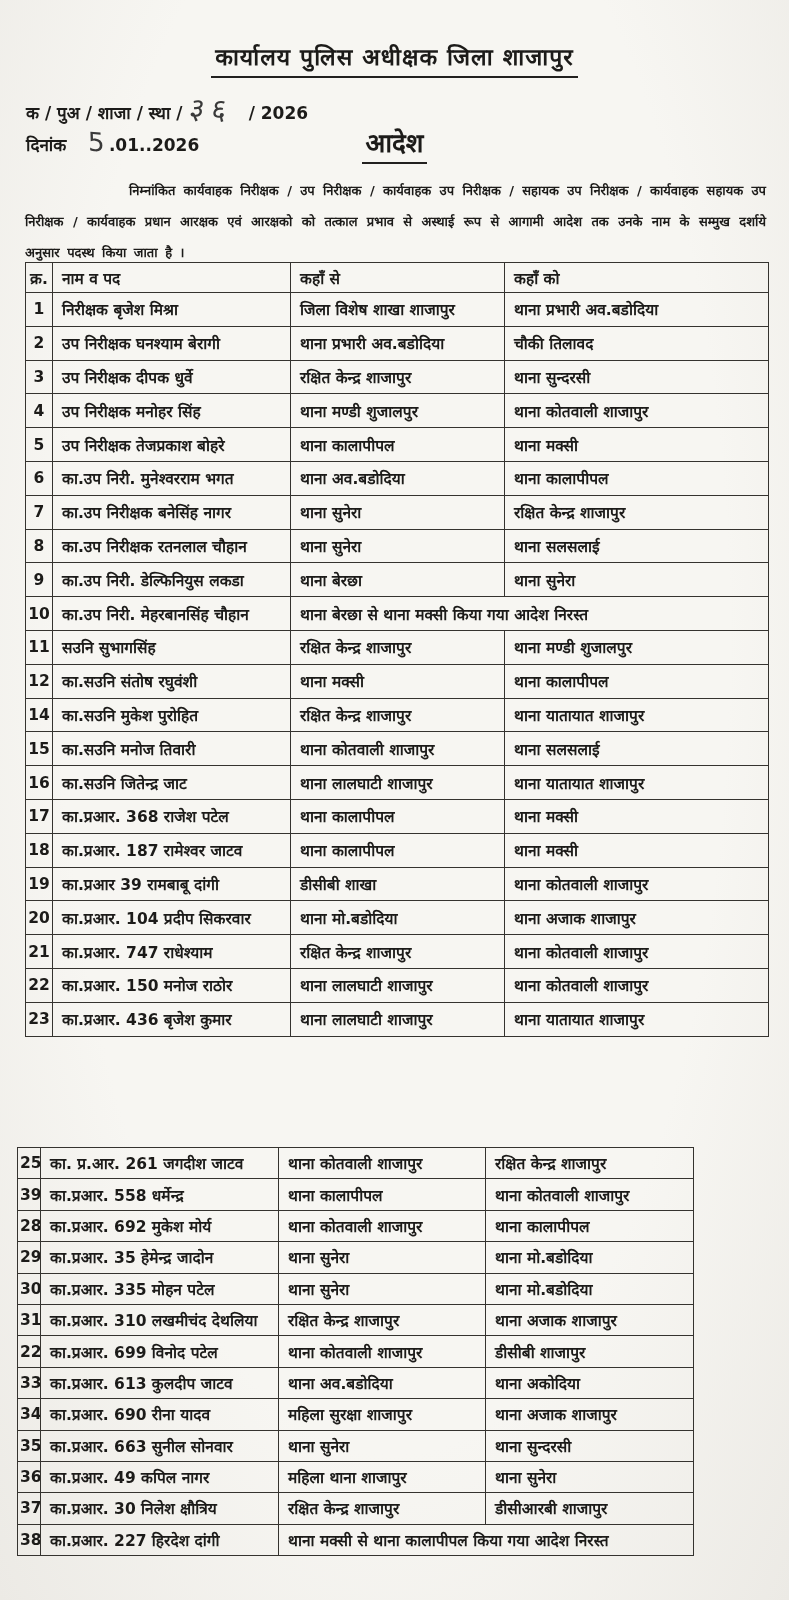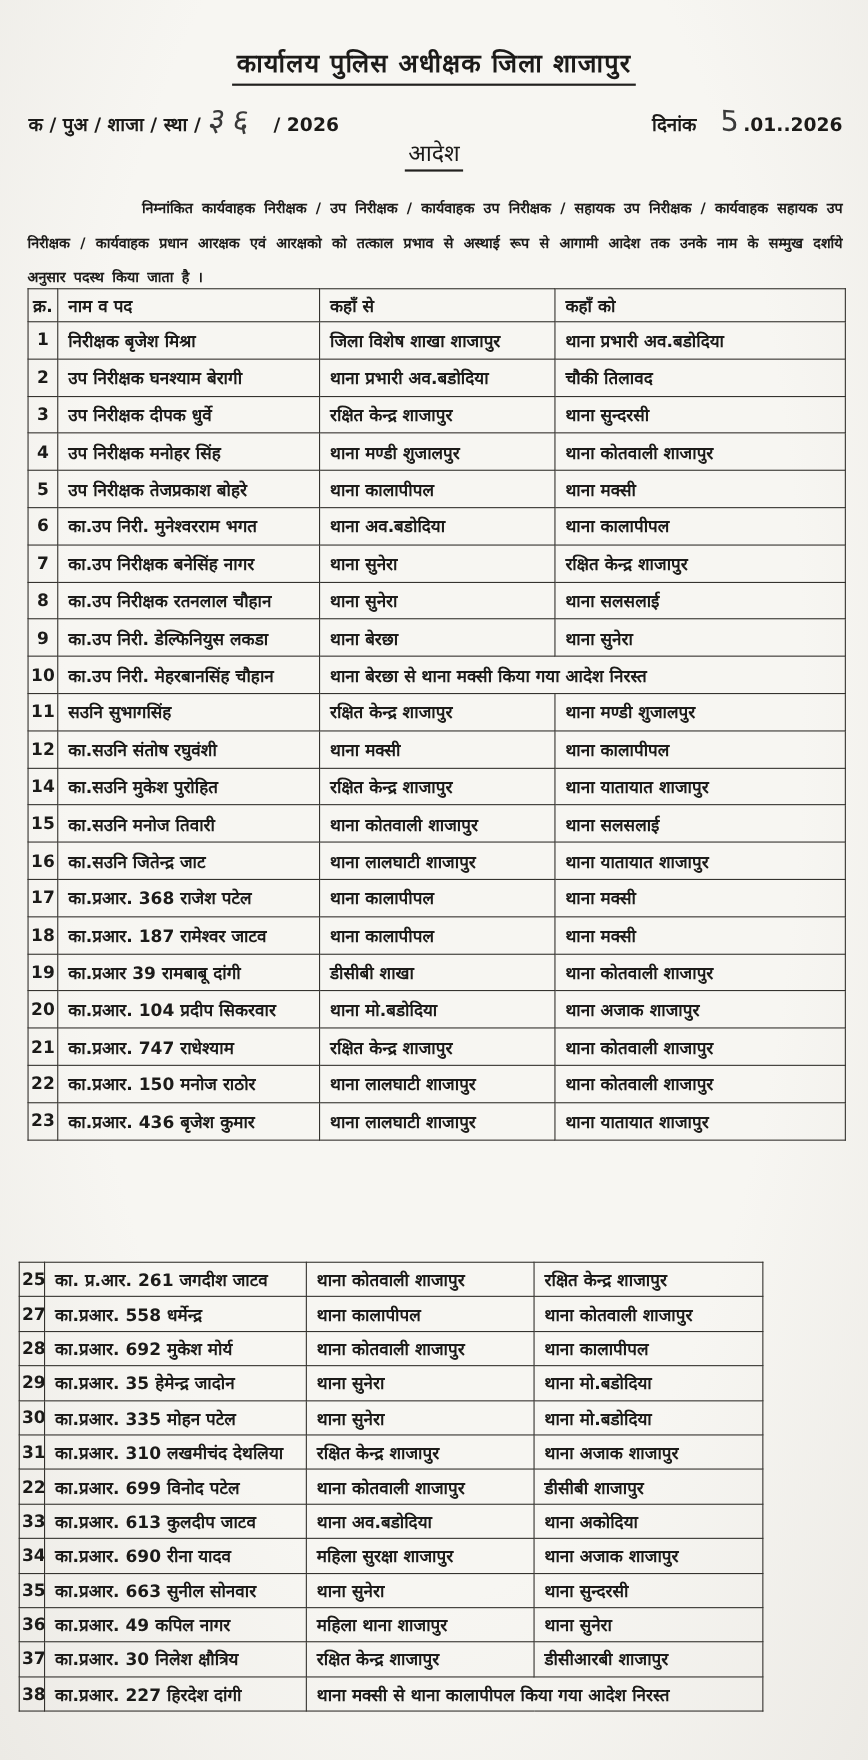--- a/index.html
+++ b/index.html
@@ -11,32 +11,32 @@
     color:#1c1b19;overflow:hidden;
   }
   .title-wrap{position:absolute;top:40px;left:0;right:0;text-align:center;}
   .title-wrap .t{
     display:inline-block;font-size:23px;font-weight:bold;
     border-bottom:2px solid #22211f;padding:0 4px 4px 4px;letter-spacing:1px;
   }
   .refline{
     position:absolute;top:88px;left:26px;width:740px;
     display:flex;justify-content:space-between;align-items:baseline;
-    font-size:17px;font-weight:bold;
+    font-size:17px;font-weight:bold;flex-direction:column;
   }
   .ref-left,.ref-right{display:flex;align-items:baseline;}
   .hand{
     display:inline-block;font-weight:400;color:#3a3a3a;
     transform:skewX(-8deg) rotate(2deg);
   }
   .hand.num{font-size:29px;letter-spacing:7px;margin:0 14px 0 8px;}
   .hand.day{font-size:26px;margin:0 4px 0 22px;transform:skewX(6deg) rotate(4deg);}
   .heading-wrap{position:absolute;top:124px;left:0;right:0;text-align:center;}
   .heading-wrap .h{
-    display:inline-block;font-size:21px;font-weight:normal;
+    display:inline-block;font-size:26px;font-weight:bold;
     border-bottom:2px solid #22211f;padding:0 3px 2px 3px;
   }
   .para{
     position:absolute;top:162px;left:25px;width:741px;
     font-size:13px;font-weight:bold;line-height:31px;
     text-align:justify;text-indent:104px;word-spacing:3px;
   }
   table{border-collapse:collapse;table-layout:fixed;position:absolute;background:transparent;}
   .t1{top:262px;left:25px;width:743px;padding-left:48px;}
   .t2{top:1147px;left:17px;width:676px;}
@@ -237,21 +237,21 @@
         <col style="width:208px">
       </colgroup>
     <tbody>
         <tr>
           <td class="no">25</td>
           <td>का. प्र.आर. 261 जगदीश जाटव</td>
           <td>थाना कोतवाली शाजापुर</td>
           <td>रक्षित केन्द्र शाजापुर</td>
         </tr>
         <tr>
-          <td class="no">27</td>
+          <td class="no">39</td>
           <td>का.प्रआर. 558 धर्मेन्द्र</td>
           <td>थाना कालापीपल</td>
           <td>थाना कोतवाली शाजापुर</td>
         </tr>
         <tr>
           <td class="no">28</td>
           <td>का.प्रआर. 692 मुकेश मोर्य</td>
           <td>थाना कोतवाली शाजापुर</td>
           <td>थाना कालापीपल</td>
         </tr>

